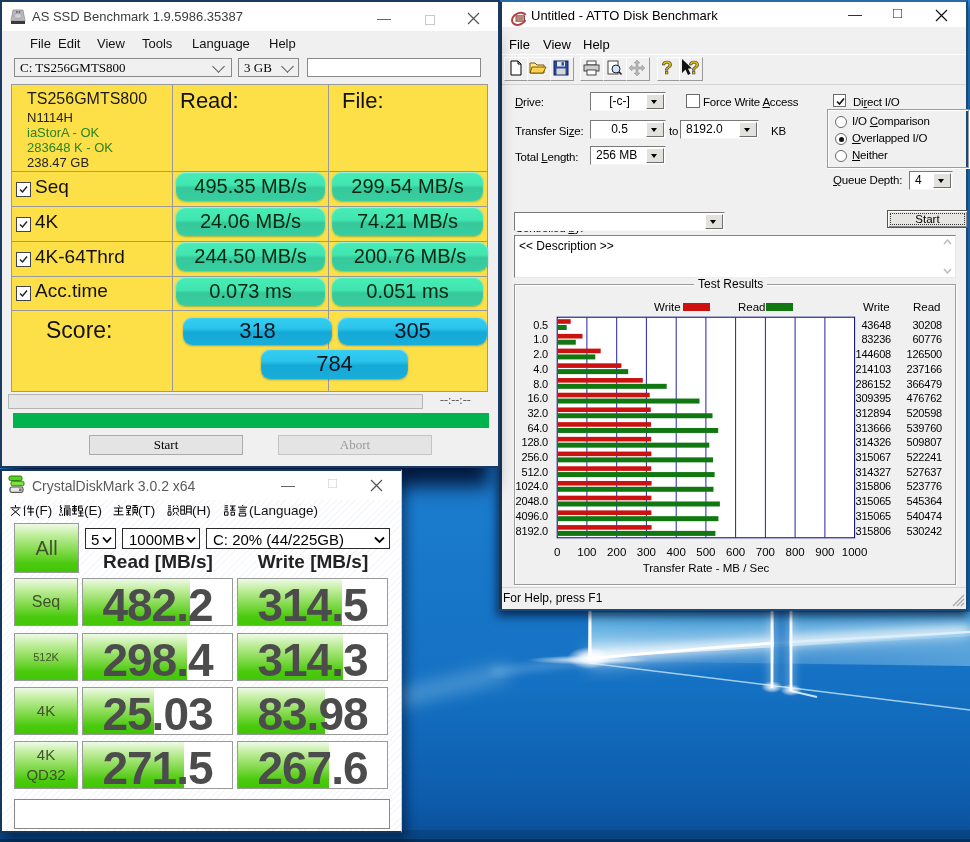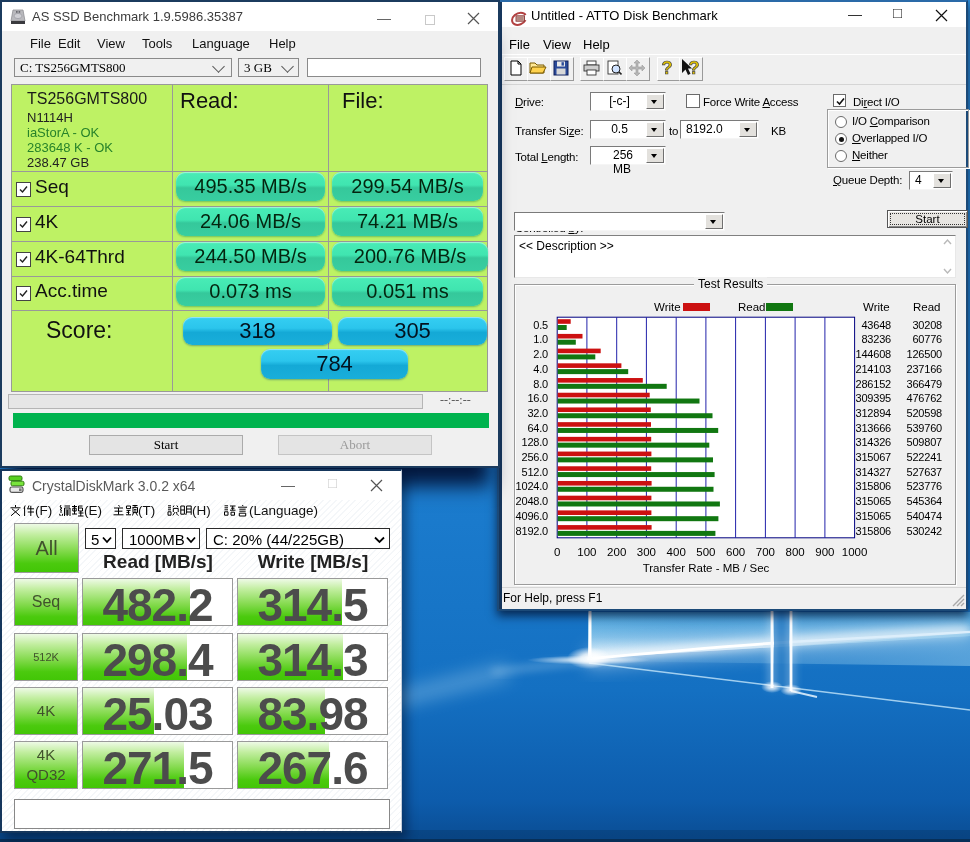--- a/index.html
+++ b/index.html
@@ -5,21 +5,21 @@
 html,body{margin:0;padding:0;}
 body{width:970px;height:842px;position:relative;overflow:hidden;font-family:"Liberation Sans",sans-serif;background:#1878cc;}
 .ab{position:absolute;}
 .serif{font-family:"Liberation Serif",serif;}
 
 #assd{left:0;top:0;width:496px;height:464px;background:#f0f0f0;border:2px solid #1b3b5e;box-shadow:0 28px 18px -10px rgba(0,12,45,0.9);z-index:2;}
 #assd .title{left:0;top:0;width:100%;height:29px;background:#fff;}
 #assd .menu{left:0;top:29px;width:100%;height:26px;background:#f0f0f0;font-size:13px;color:#111;}
 .combo1{background:#f0f0f0;border:1px solid #8a8a8a;font-size:13px;font-family:"Liberation Serif",serif;color:#000;}
 .chev{position:absolute;width:8px;height:8px;border-right:1.4px solid #555;border-bottom:1.4px solid #555;transform:rotate(45deg);}
-#assd .tbl{left:9px;top:82px;width:475px;height:306px;border:1px solid #999;background:#bef264;}
+#assd .tbl{left:9px;top:82px;width:475px;height:306px;border:1px solid #999;background:#fde047;}
 .gpill{position:absolute;height:29px;border-radius:9px;background:linear-gradient(#49ecb6 0%,#40e5b0 45%,#35c89b 55%,#38cea0 100%);box-shadow:inset 0 1px 1px rgba(255,255,255,.5), 0 1px 2px rgba(0,120,80,.4);color:#04250f;font-size:20px;text-align:center;line-height:29px;}
 .bpill{position:absolute;height:28px;border-radius:9px;background:linear-gradient(#35cef2 0%,#2bc5ec 40%,#14a9d6 55%,#19aeda 100%);box-shadow:inset 0 1px 1px rgba(255,255,255,.5), 0 1px 2px rgba(0,60,120,.4);color:#03121f;font-size:22px;text-align:center;line-height:28px;}
 .cb{position:absolute;width:13px;height:13px;border:1px solid #444;background:#fff;}
 .cb svg{position:absolute;left:1px;top:1px;}
 
 #atto{left:497px;top:0;width:467px;height:607px;background:#f0f0f0;border-left:2px solid #1c4a78;border-top:2px solid #2a6aa8;border-right:2px solid #1c4a78;border-bottom:2px solid #1c4a78;box-shadow:0 5px 9px rgba(0,10,35,0.7);z-index:1;}
 #atto .title{left:0;top:0;width:100%;height:25px;background:#fff;}
 .mlbl{font-size:11.5px;color:#000;letter-spacing:-0.2px;}
 .ccombo{position:absolute;height:17px;background:#fff;border:1px solid;border-color:#7a7a7a #f5f5f5 #f5f5f5 #7a7a7a;box-shadow:inset 1px 1px 0 #3c3c3c00, inset 0 0 0 0 #fff;}
 .ccombo .fld{position:absolute;left:1px;top:1px;right:18px;bottom:1px;background:#fff;font-size:12px;}
@@ -309,21 +309,21 @@
  <div class="ab" style="left:336px;top:114px;width:10px;height:10px;border:1px solid #6a6a6a;border-radius:50%;background:#fff;"></div>
  <span class="ab mlbl" style="left:353px;top:113px;">I/O <u>C</u>omparison</span>
  <div class="ab" style="left:336px;top:131px;width:10px;height:10px;border:1px solid #6a6a6a;border-radius:50%;background:#fff;">
       <div style="position:absolute;left:2.5px;top:2.5px;width:5px;height:5px;border-radius:50%;background:#111;"></div>
     </div>
  <span class="ab mlbl" style="left:353px;top:130px;"><u>O</u>verlapped I/O</span>
  <div class="ab" style="left:336px;top:148px;width:10px;height:10px;border:1px solid #6a6a6a;border-radius:50%;background:#fff;"></div>
  <span class="ab mlbl" style="left:353px;top:147px;"><u>N</u>either</span>
  <span class="ab mlbl" style="left:16px;top:149px;">Total <u>L</u>ength:</span>
  <div class="ccombo" style="left:91px;top:144px;width:74px;">
-   <div class="fld" style="padding-left:21px;line-height:14px;">256 MB</div>
+   <div class="fld" style="padding-left:4px;line-height:14px;">256 MB</div>
       <div class="cbtn">
         <div class="tri"></div>
       </div>
  </div>
  <span class="ab mlbl" style="left:334px;top:172px;"><u>Q</u>ueue Depth:</span>
  <div class="ccombo" style="left:410px;top:169px;width:42px;">
    <div class="fld" style="padding-left:4px;line-height:14px;">4</div>
       <div class="cbtn">
         <div class="tri"></div>
       </div>

